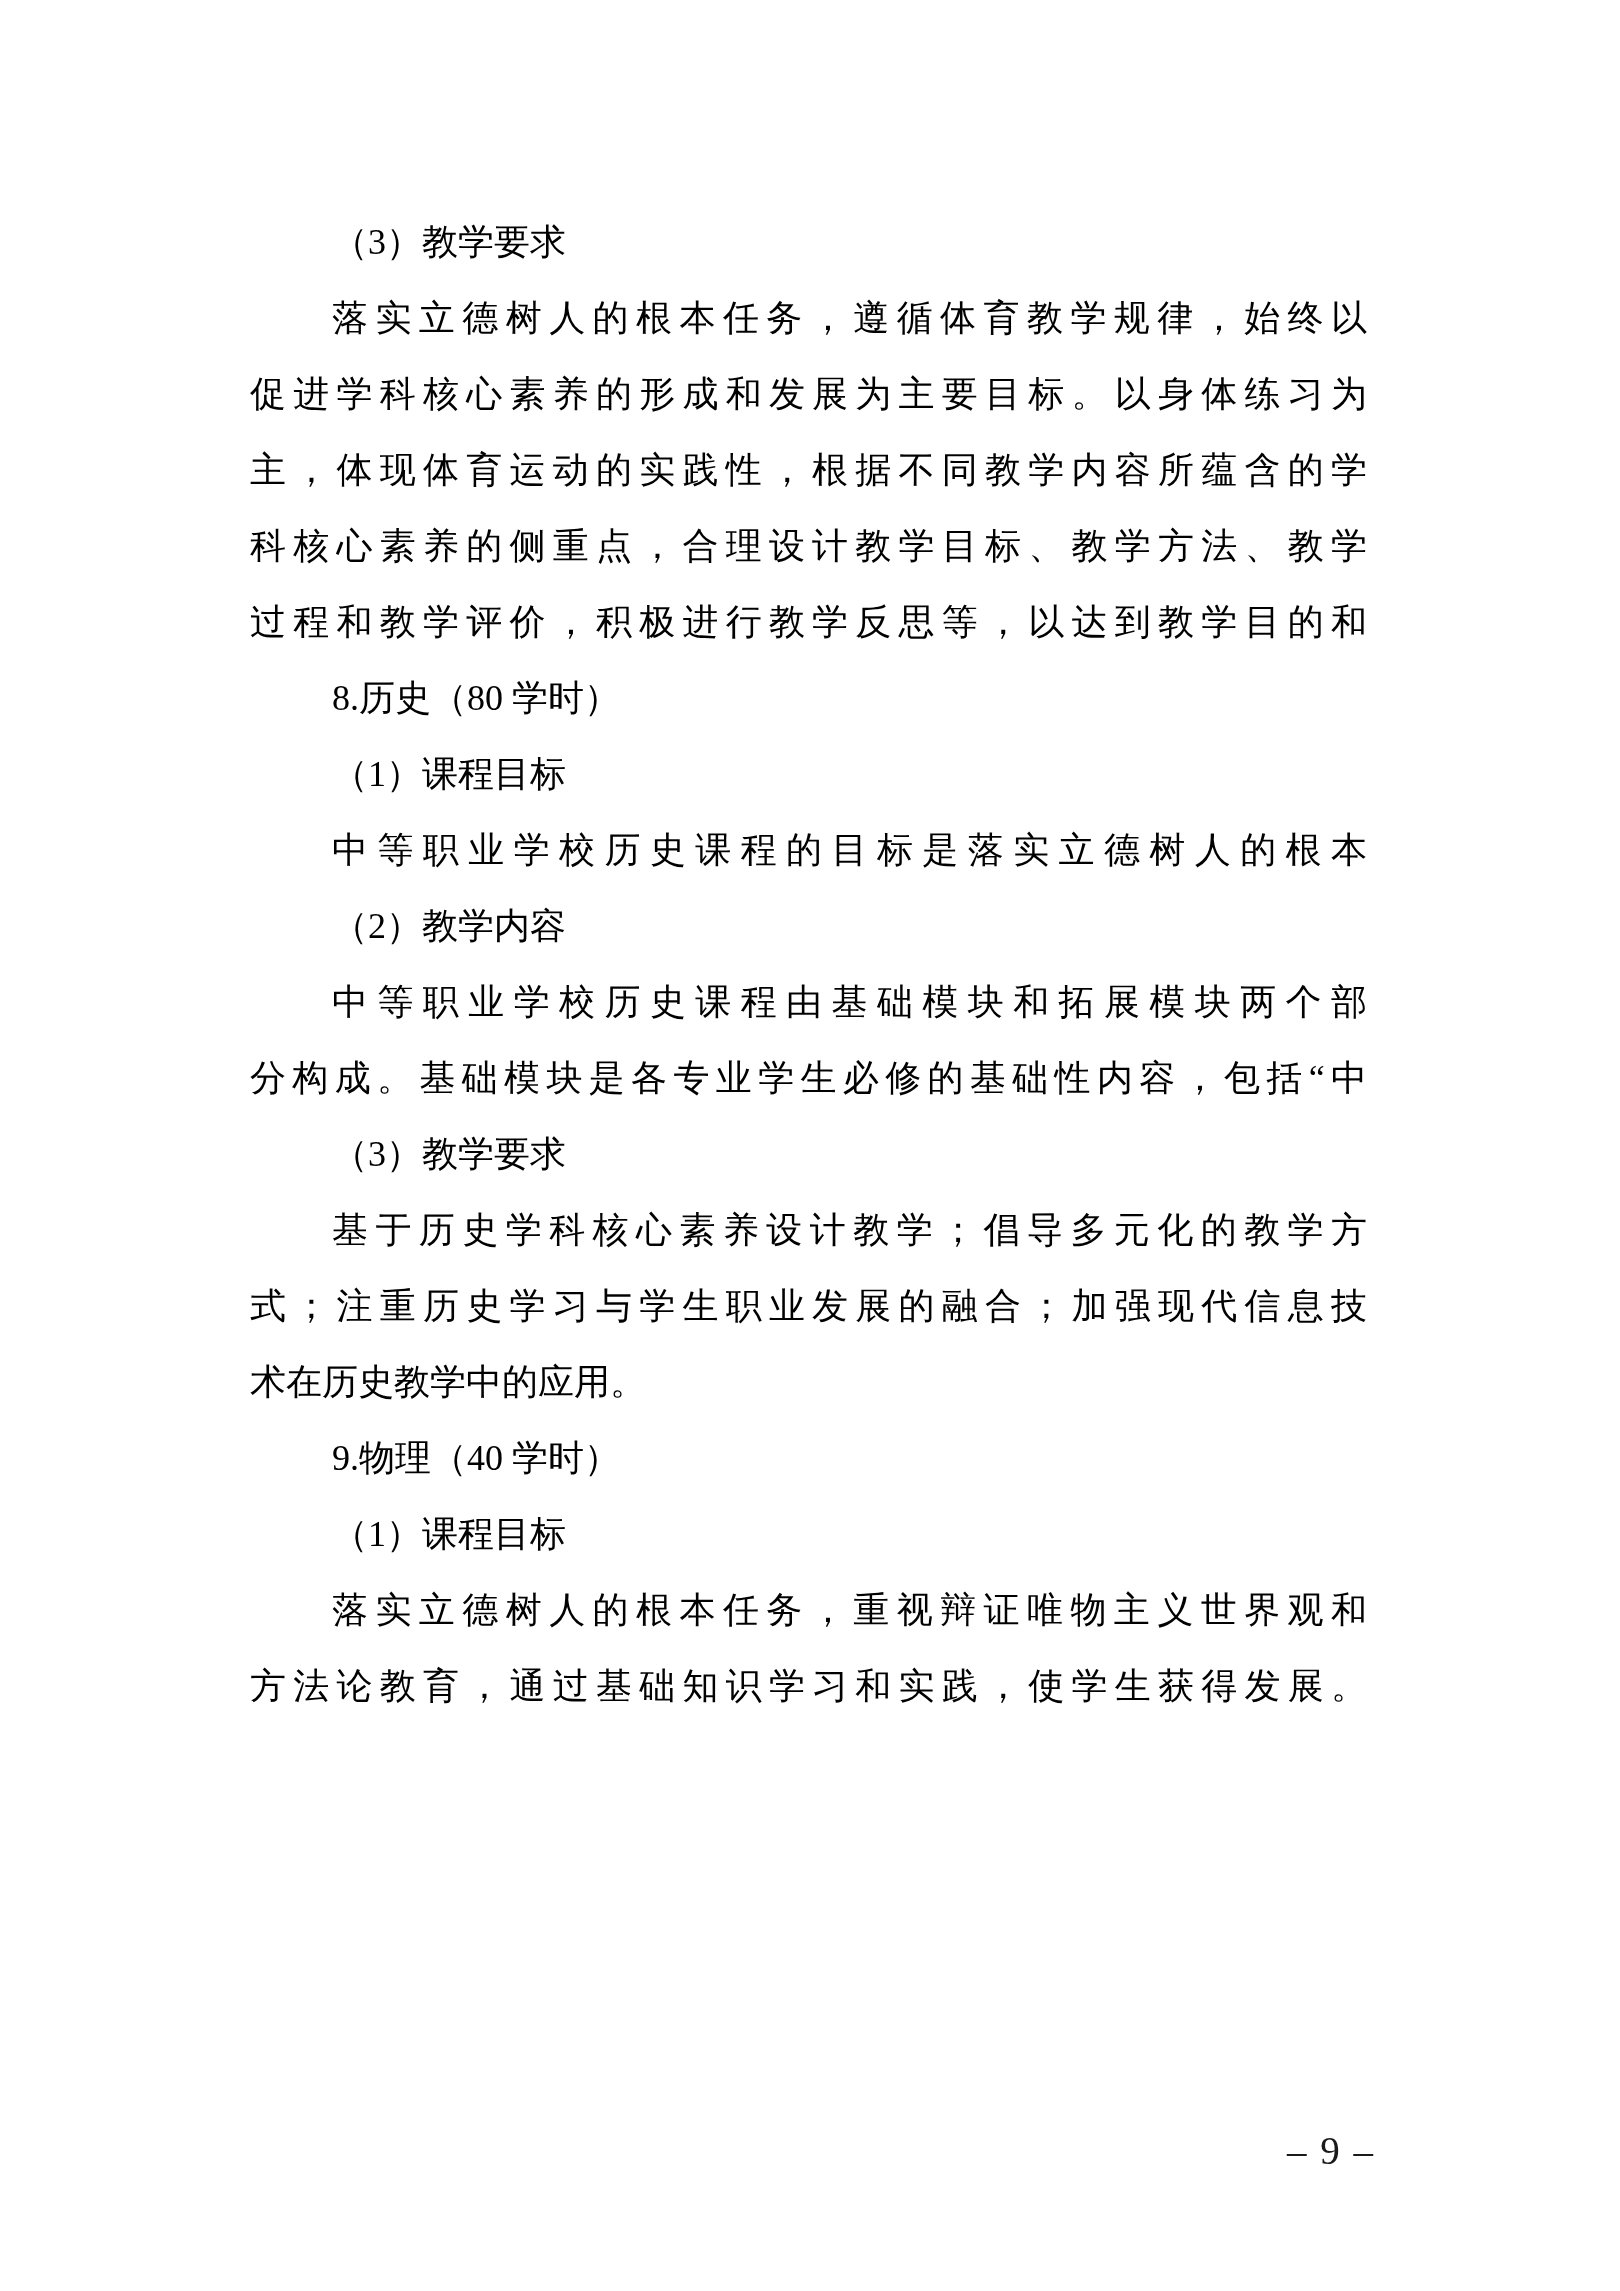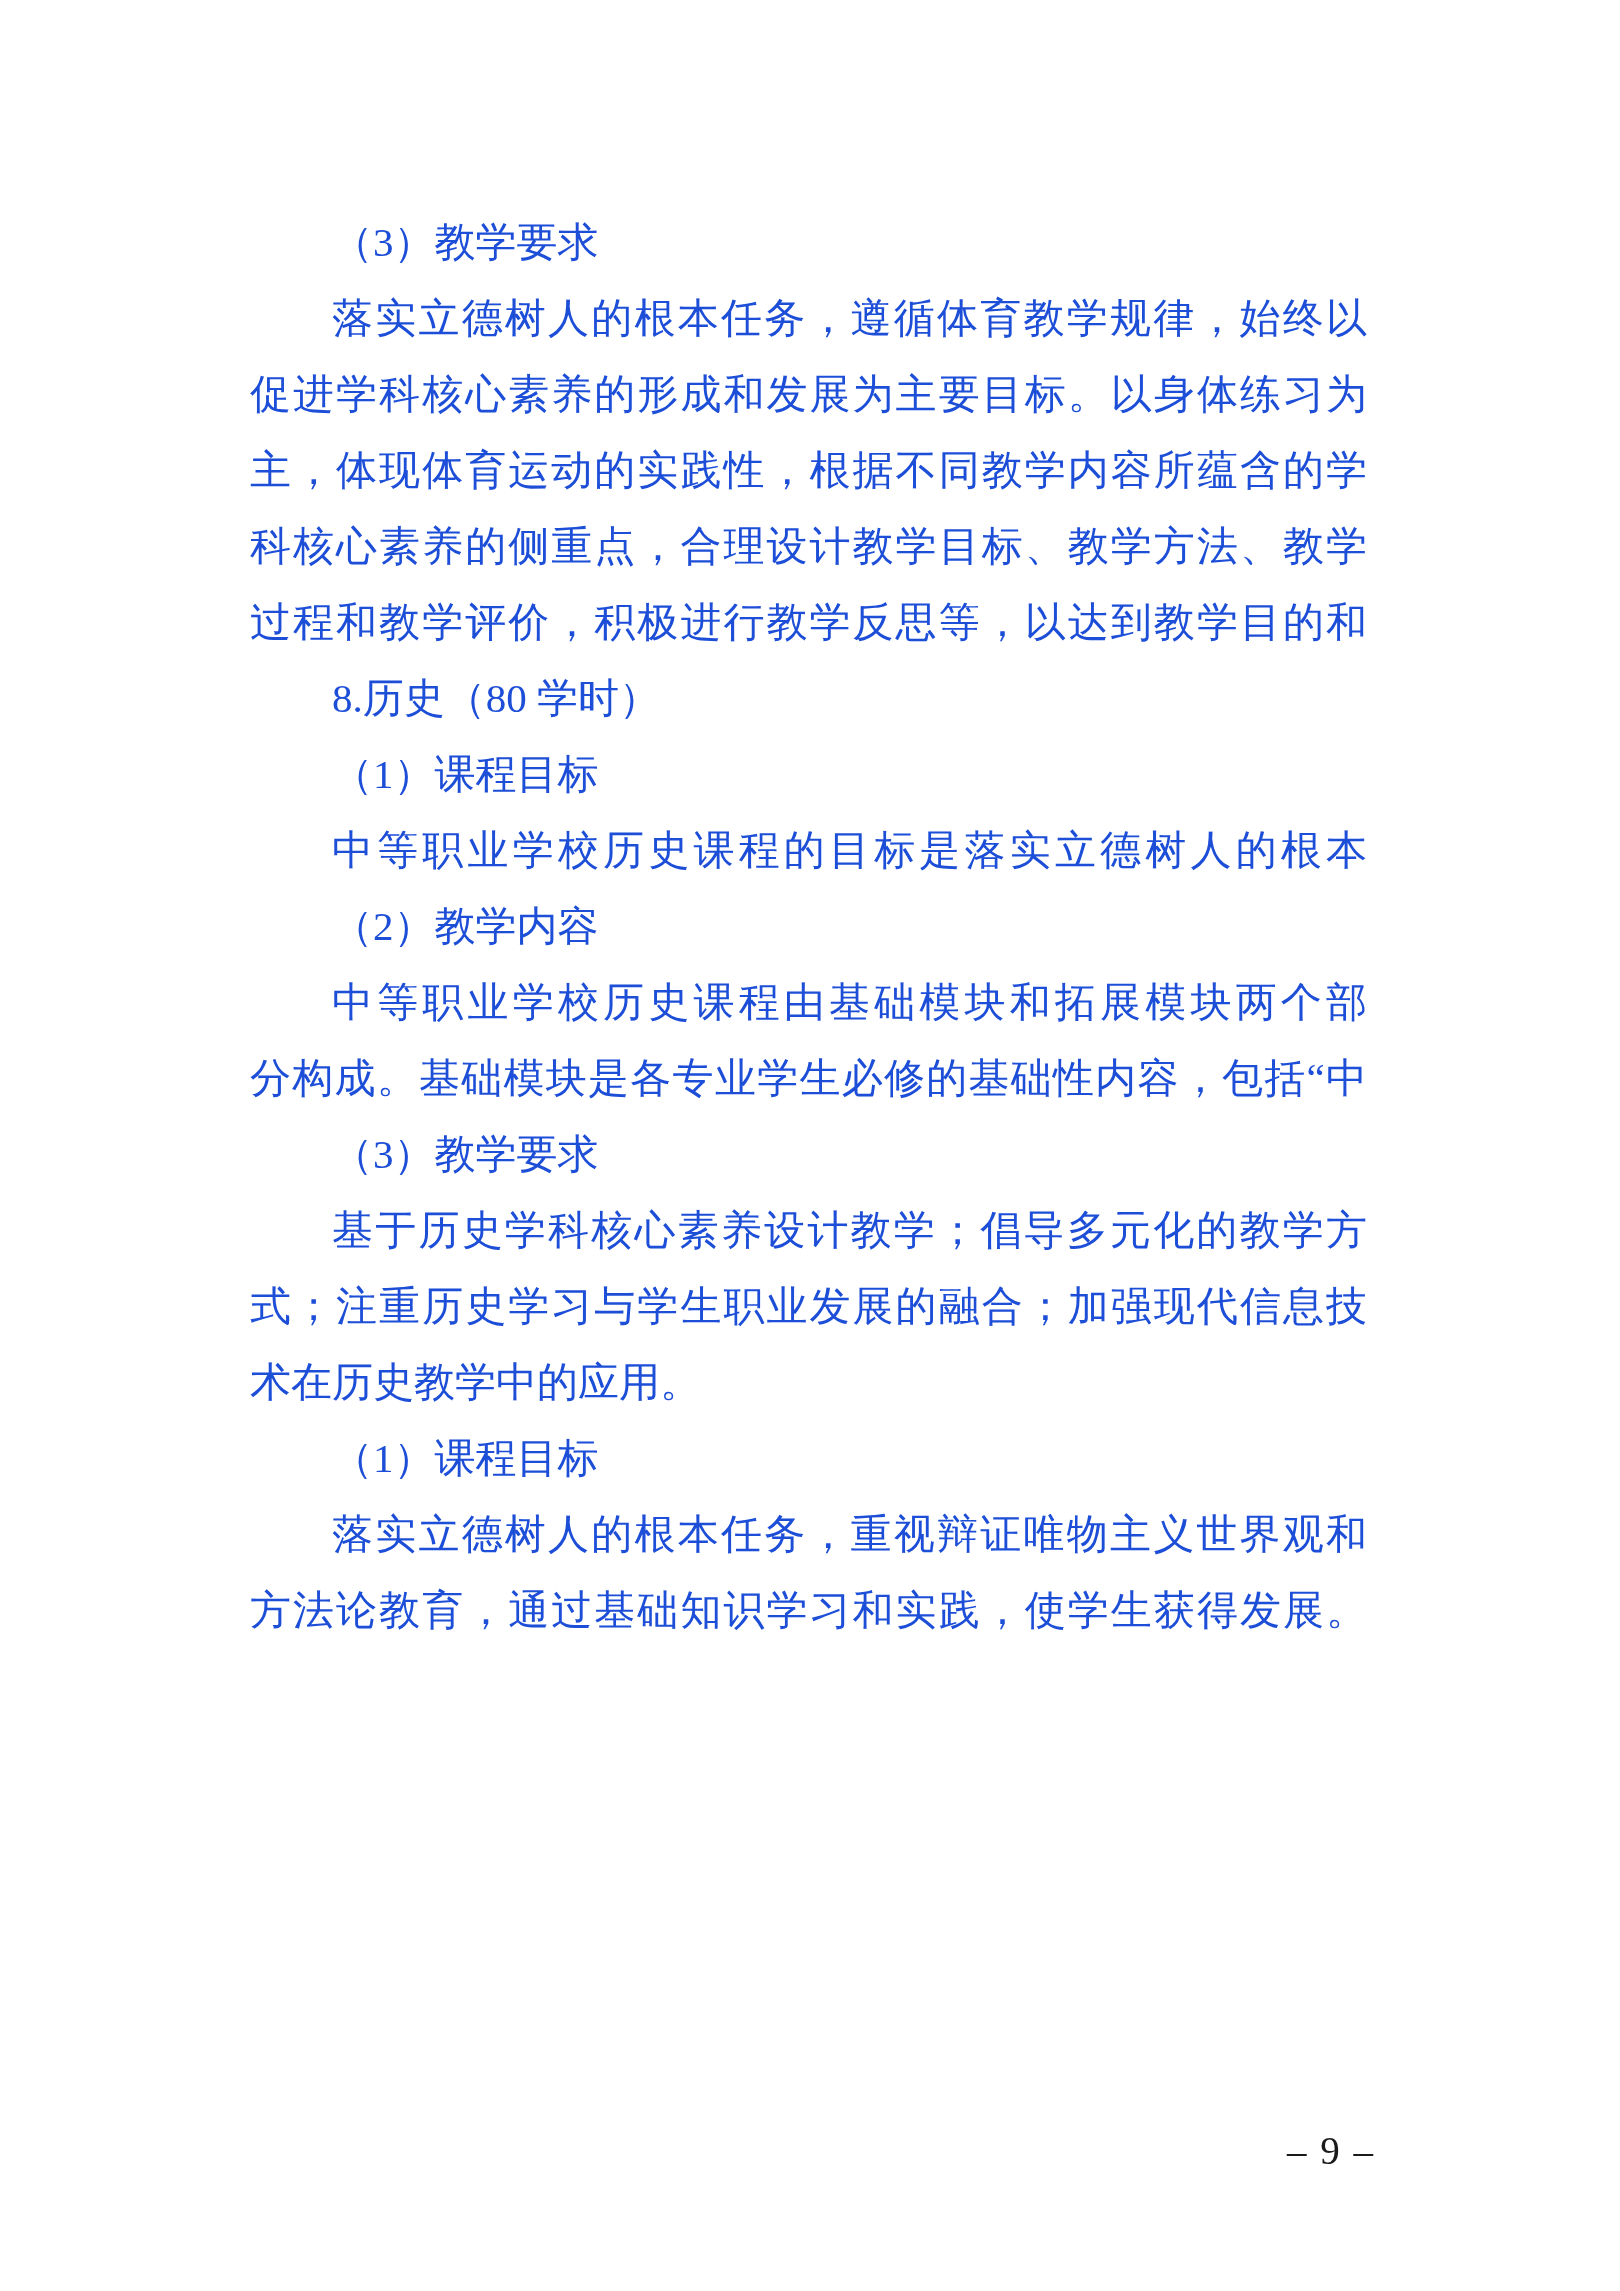--- a/index.html
+++ b/index.html
@@ -12,23 +12,23 @@
     position:relative;
     width:1620px;height:2292px;
     background:#ffffff;
     color:#151515;
     overflow:hidden;
   }
   .textblock{
     position:absolute;
     left:250px;top:204px;
     width:1117px;
-    font-size:41px;
+    font-size:36px;
     line-height:76px;
-    color:#1d4ed8;
+    color:#000000;
   }
   .line{
     height:76px;
     white-space:normal;
   }
   
   .ind{text-indent:82px;}
   
   .j{
     text-align:justify;
@@ -69,20 +69,23 @@
 
     <div class="line ind">（2）教学内容</div>
     <div class="line ind j">中等职业学校历史课程由基础模块和拓展模块两个部</div>
     <div class="line j">分构成。基础模块是各专业学生必修的基础性内容，包括“中</div>
 
     <div class="line ind">（3）教学要求</div>
     <div class="line ind j">基于历史学科核心素养设计教学；倡导多元化的教学方</div>
     <div class="line j">式；注重历史学习与学生职业发展的融合；加强现代信息技</div>
     <div class="line">术在历史教学中的应用。</div>
 
+    <div class="line ind">
+      <span class="b">9.物理</span><span>（40 学时）</span>
+    </div>
 
     <div class="line ind">（1）课程目标</div>
     <div class="line ind j">落实立德树人的根本任务，重视辩证唯物主义世界观和</div>
     <div class="line j">方法论教育，通过基础知识学习和实践，使学生获得发展。</div>
 
   </main>
 
   <div class="pagenum">– 9 –</div>
 
 </div>

